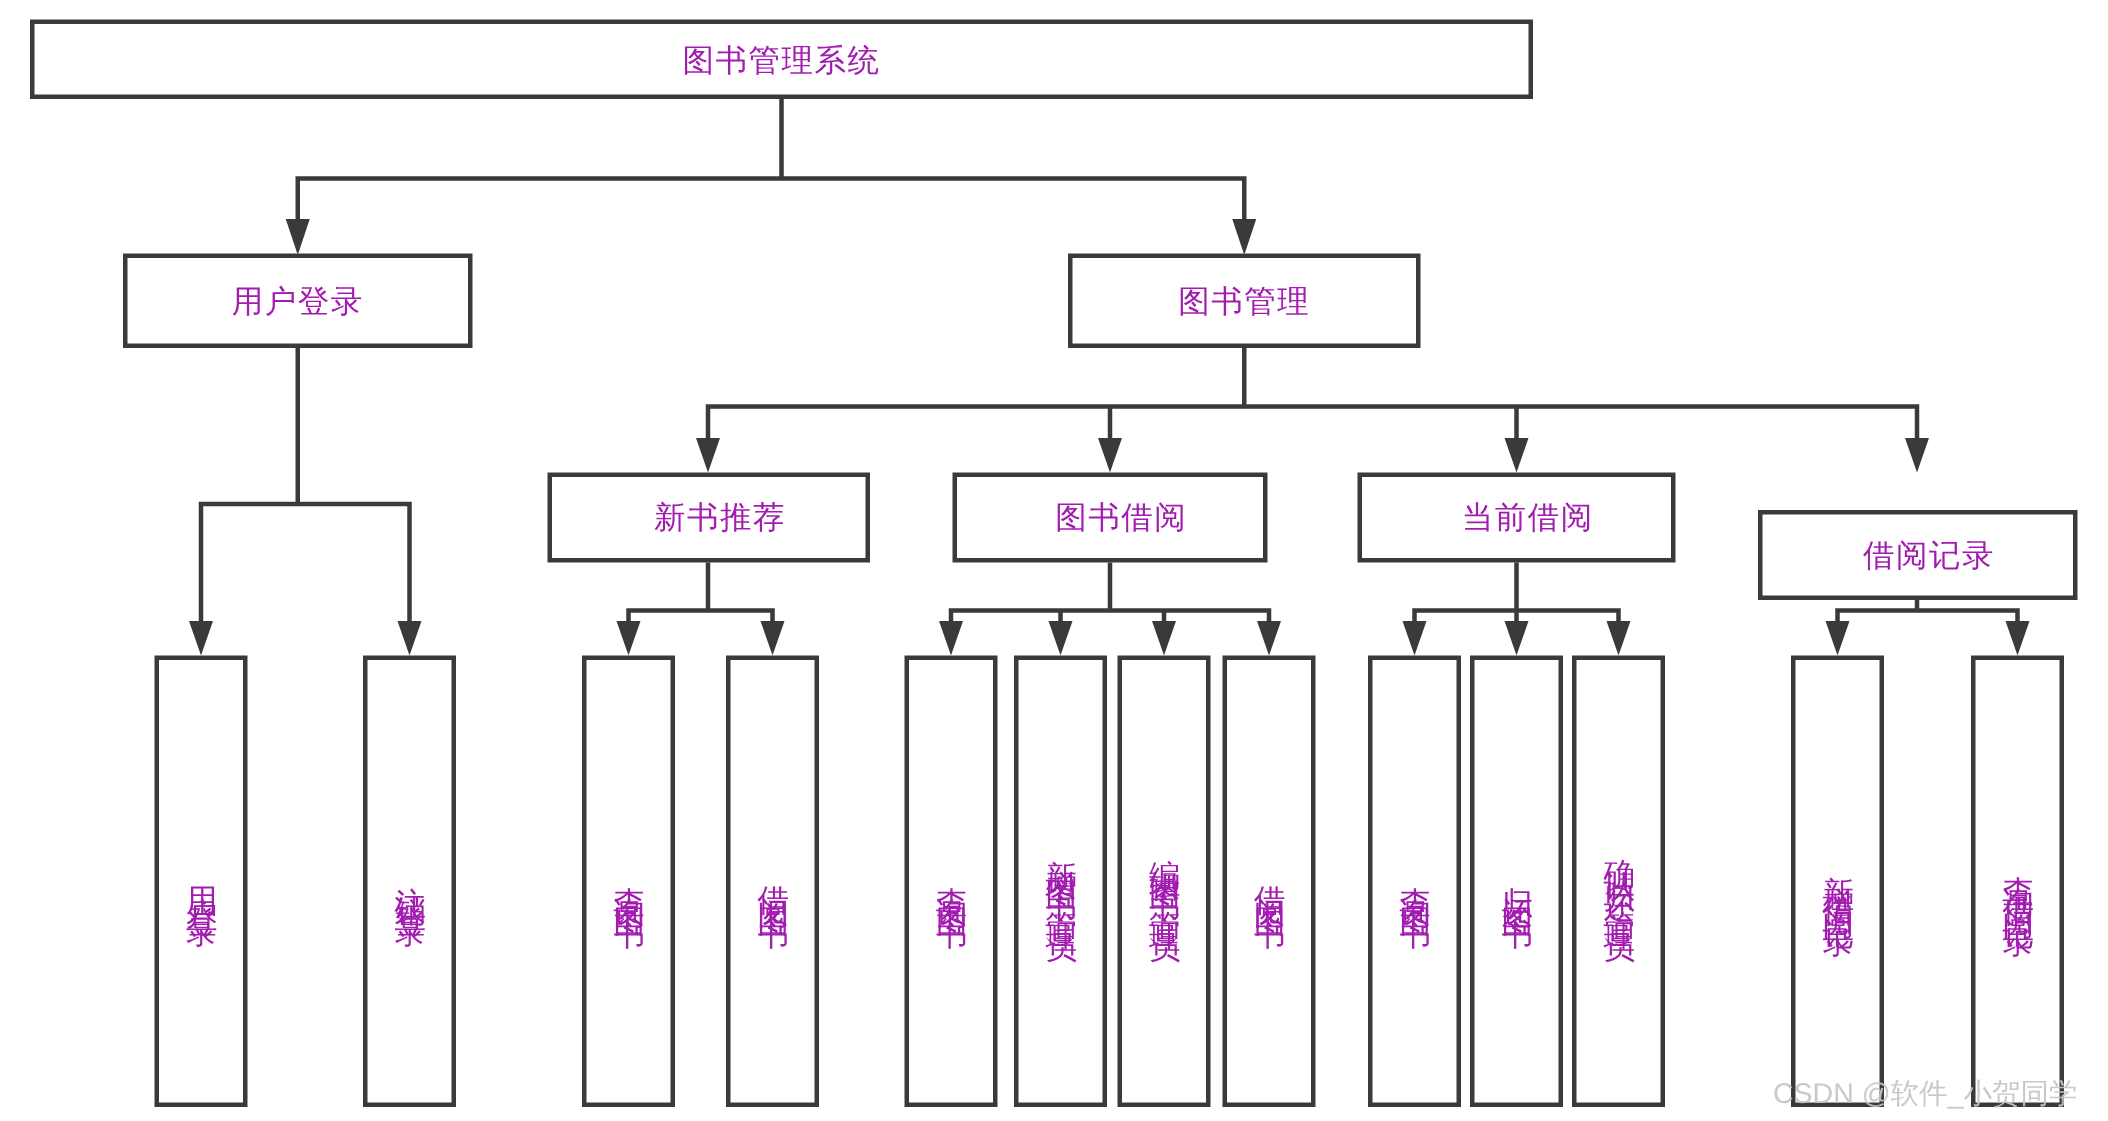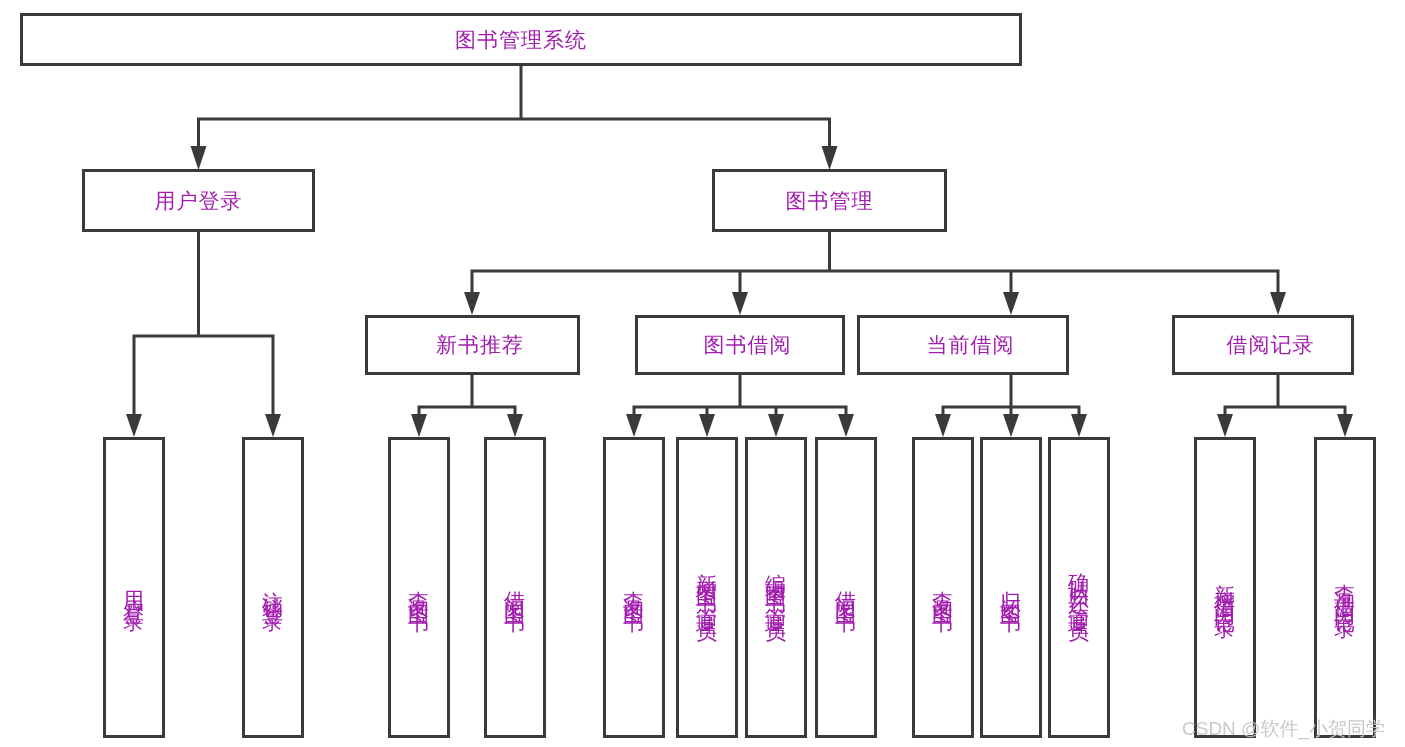--- a/index.html
+++ b/index.html
@@ -47,22 +47,22 @@
   }
   
   .b-root     { left: 20px;   top: 13px;  width: 1002px; height: 53px; }
   
   .b-login    { left: 82px;   top: 169px; width: 233px;  height: 63px; }
   .b-mgmt     { left: 712px;  top: 169px; width: 235px;  height: 63px; text-align: right; }
   
   .b-l3       { top: 315px; height: 60px; padding-left: 15px; }
   .b-l3-new     { left: 365px;  width: 215px; }
   .b-l3-borrow  { left: 635px;  width: 210px; }
-  .b-l3-current { left: 857px;  width: 212px; }
-  .b-l3-records { left: 1172px; width: 182px; }
+  .b-l3-current { left: 905px;  width: 212px; }
+  .b-l3-records { left: 1172px; width: 213px; margin-top: 25px; }
   
   .leaf { top: 437px; height: 301px; width: 62px; }
   .lf-1a { left: 103px; }  .lf-1b { left: 242px; }
   .lf-2a { left: 388px; }  .lf-2b { left: 484px; }
   .lf-3a { left: 603px; }  .lf-3b { left: 676px; }  .lf-3c { left: 745px; }  .lf-3d { left: 815px; }
   .lf-4a { left: 912px; }  .lf-4b { left: 980px; }  .lf-4c { left: 1048px; }
   .lf-5a { left: 1194px; } .lf-5b { left: 1314px; }
   .watermark {
     position: absolute;
     left: 1182px;

